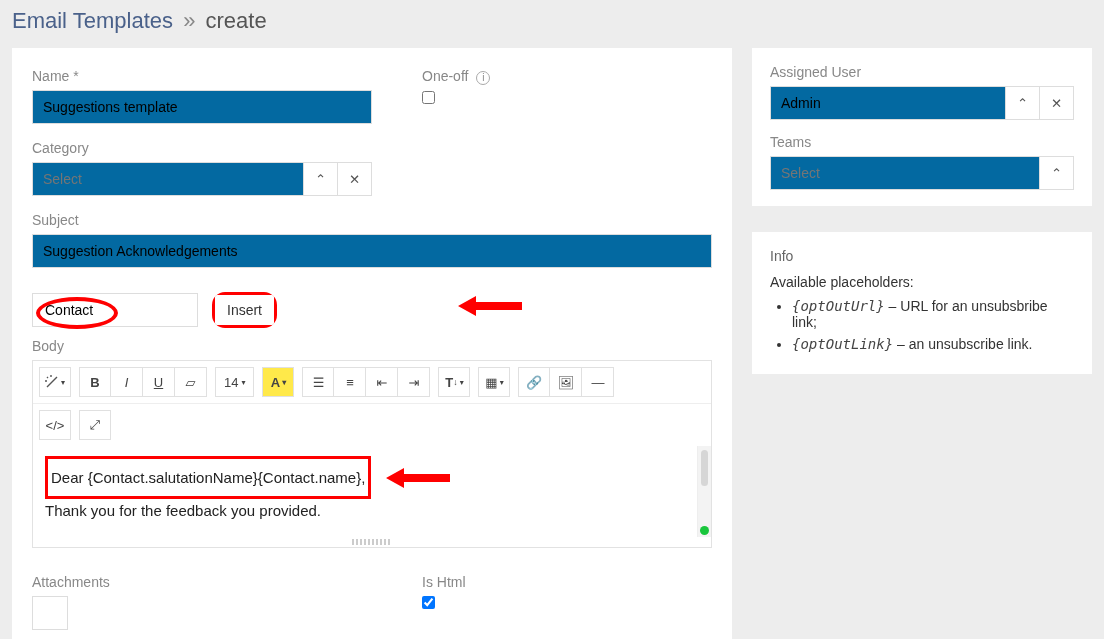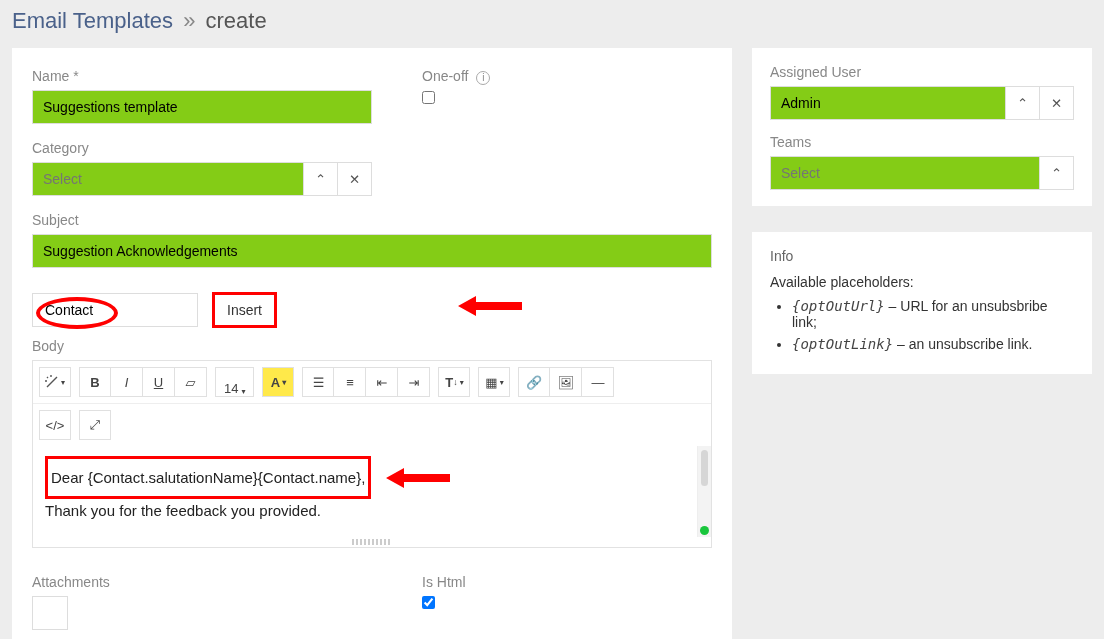--- a/index.html
+++ b/index.html
@@ -13,21 +13,21 @@
 .btn-primary { background: #4a618a; color: #fff; border: 1px solid #3d5274; }
 .save-wrap { display: inline-block; border: 3px solid #f00; }
 .layout { display: flex; gap: 20px; align-items: flex-start; }
 .panel { background: #fff; padding: 20px; }
 .main-panel { flex: 1; }
 .side-col { width: 340px; display: flex; flex-direction: column; gap: 26px; }
 .side-panel { background: #fff; padding: 16px 18px; }
 .row { display: flex; gap: 50px; margin-bottom: 16px; }
 .field { display: flex; flex-direction: column; gap: 4px; }
 .field-label { color: #888; font-size: 14px; margin-bottom: 2px; }
-.text-input { height: 34px; border: 1px solid #ddd; padding: 0 10px; font-size: 14px; background: #84cc16; }
+.text-input { height: 34px; border: 1px solid #ddd; padding: 0 10px; font-size: 14px; background: #0369a1; }
 .picker { display: flex; }
 .picker .text-input { flex: 1; }
 .picker-btn { width: 34px; height: 34px; border: 1px solid #ddd; border-left: none; background: #fff; display: flex; align-items: center; justify-content: center; cursor: pointer; color: #555; }
 .dropdown { position: relative; display: inline-block; }
 .dropdown select { -webkit-appearance: none; appearance: none; height: 34px; border: 1px solid #ddd; padding: 0 26px 0 12px; background: #fff; font-size: 14px; }
 .dropdown::after { content: "▾"; position: absolute; right: 10px; top: 8px; font-size: 10px; color: #555; pointer-events: none; }
 .insert-row { display: flex; gap: 14px; align-items: center; margin: 24px 0 10px 0; }
 .red-oval { position: relative; }
 .red-oval::after { content: ""; position: absolute; left: 4px; top: 4px; width: 74px; height: 24px; border: 4px solid #f00; border-radius: 50%; pointer-events: none; }
 .red-box { border: 3px solid #f00; }
@@ -99,21 +99,21 @@
         <label class="field-label">Subject</label>
         <input class="text-input" type="text" style="width: 100%;" value="Suggestion Acknowledgements">
       </div>
 
       <div class="insert-row" style="position:relative;">
         <span class="dropdown red-oval">
           <select style="width:166px;">
             <option>Contact</option>
           </select>
         </span>
-        <span class="red-box" style="display:inline-block;">
+        <span class="red-box" style="display:inline-block;border-radius:13px;">
           <button class="btn" style="border:none; height:30px;">Insert</button>
         </span>
         <svg class="arrow-svg" style="position:absolute; left:426px; top:2px;" width="70" height="30">
           <polygon points="0,12 18,2 18,8 64,8 64,16 18,16 18,22" fill="#f00"></polygon>
         </svg>
       </div>
 
       <div class="body-label">Body</div>
 
       <div class="editor">
@@ -128,21 +128,21 @@
           </div>
           <div class="tb-group">
             <button class="tb-btn" style="font-weight:bold;">B</button>
             <button class="tb-btn" style="font-style:italic;">I</button>
             <button class="tb-btn" style="text-decoration:underline;">U</button>
             <button class="tb-btn">
                 <span>▱</span>
               </button>
           </div>
           <div class="tb-group">
-            <button class="tb-btn" style="padding:0 8px;align-items:flex-end;">
+            <button class="tb-btn" style="padding:11px 8px;">
                 <span>14</span>
                 <span style="font-size:8px;margin-left:3px;">▾</span>
               </button>
           </div>
           <div class="tb-group">
             <button class="tb-btn highlight">
                 <span>A</span>
                 <span style="font-size:8px;margin-left:2px;">▾</span>
               </button>
           </div>

